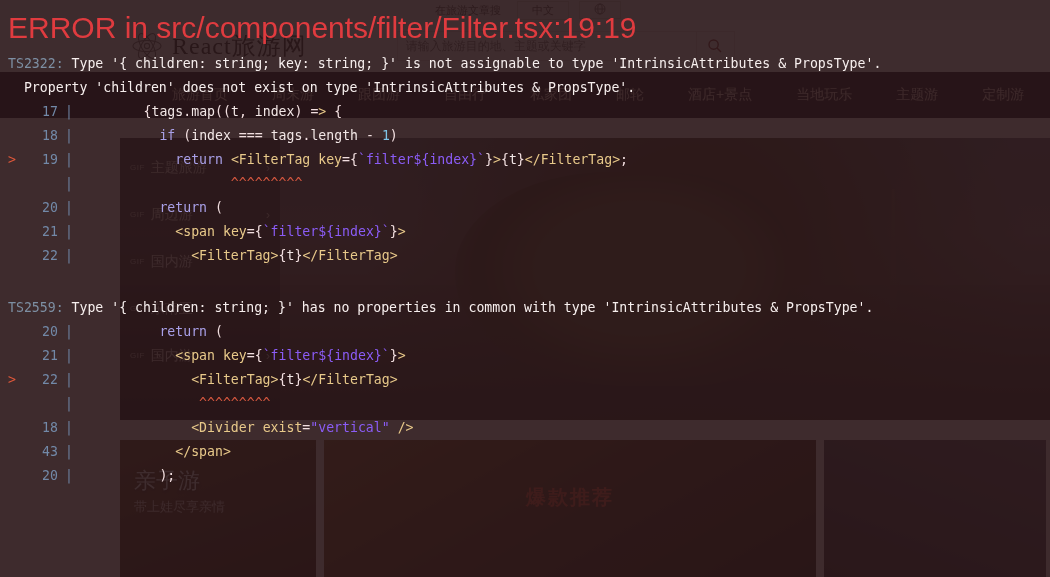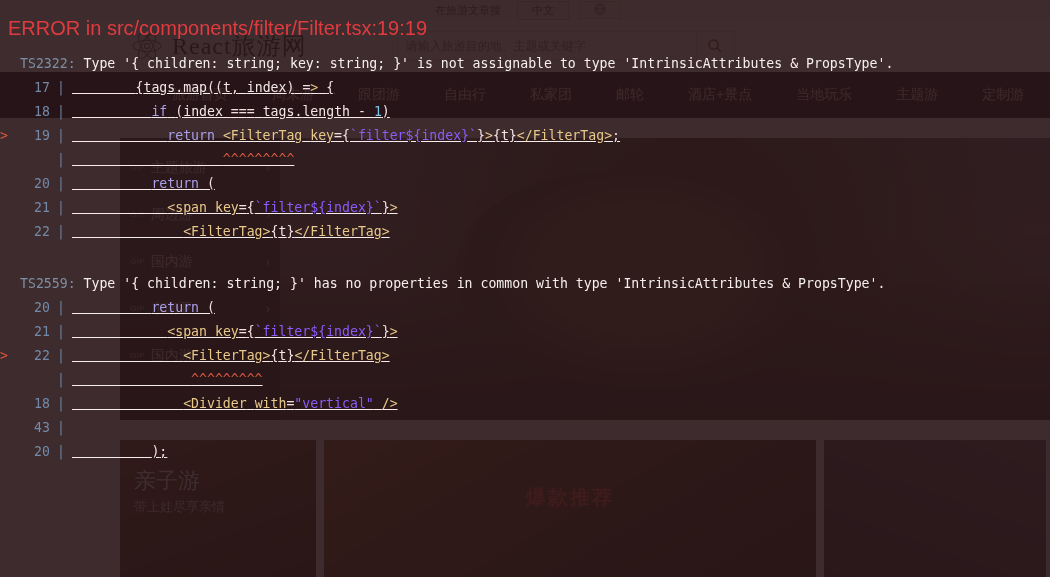--- a/index.html
+++ b/index.html
@@ -113,36 +113,36 @@
   .overlay {
     position: absolute; inset: 0;
     background: rgba(41, 21, 23, 0.90);
     padding: 12px 0 0 0;
     font-family: "DejaVu Sans Mono", "Liberation Mono", monospace;
     font-size: 13.2px; line-height: 24px;
     color: #f6eceb;
   }
   .err-title {
     font-family: "Liberation Sans", sans-serif;
-    font-size: 20px; line-height: 32px; color: #e03b3f;
+    font-size: 30px; line-height: 32px; color: #e03b3f;
     padding-left: 8px; white-space: pre; font-weight: normal;
   }
-  .err-msg { padding-left: 20px; white-space: pre; color: #f7efee; }
+  .err-msg { padding-left: 8px; white-space: pre; color: #f7efee; }
   .err-msg2 { padding-left: 8px; white-space: pre; color: #f7efee; }
   .ts-code { color: #7d8fa3; }
   .spacer-sm { height: 8px; }
   .spacer-md { height: 20px; }
 
-  .frame { }
+  .frame { padding-left: 8px; }
   .code-line { white-space: pre; height: 24px; display: flex; align-items: center; }
   .mark { display: inline-block; width: 20px; color: #e0583a; text-align: left; }
   .mark.blank { color: transparent; }
   .lno { display: inline-block; width: 30px; text-align: right; color: #7289a8; }
   .bar { display: inline-block; width: 22px; text-align: center; color: #6a7f9c; }
-  .src { white-space: pre; text-decoration: underline; }
+  .src { white-space: pre; }
 
   
   .kw   { color: #a9a0e8; text-align: center; }
   .tag  { color: #e8c98a; }
   .attr { color: #e8c98a; }
   .str  { color: #8b5cf6; }
   .num  { color: #7fc4e8; }
   .pnc  { color: #f2dfe0; }
   .plain{ color: #f2e7e6; }
   .caret{ color: #d4573f; }
@@ -250,37 +250,38 @@
         <div class="card c3"></div>
       </div>
     </div>
   </div>
 
   <div class="overlay">
 
     <div class="err-title">ERROR in src/components/filter/Filter.tsx:19:19</div>
     <div class="spacer-sm"></div>
     <div class="err-msg"><span class="ts-code">TS2322:</span><span> Type '{ children: string; key: string; }' is not assignable to type 'IntrinsicAttributes &amp; PropsType'.</span></div>
+    <div class="err-msg2">  Property 'children' does not exist on type 'IntrinsicAttributes &amp; PropsType'.</div>
     <div class="frame">
         <div class="code-line"><span class="mark blank"> </span><span class="lno">17</span><span class="bar">|</span><span class="src">        <span class="pnc">{</span><span class="plain">tags</span><span class="pnc">.</span><span class="plain">map</span><span class="pnc">(</span><span class="pnc">(</span><span class="plain">t</span><span class="pnc">,</span><span class="pnc"> </span><span class="plain">index</span><span class="pnc">)</span><span class="pnc"> </span><span class="pnc">=</span><span class="tag">&gt;</span><span class="pnc"> </span><span class="pnc">{</span></span></div>
         <div class="code-line"><span class="mark blank"> </span><span class="lno">18</span><span class="bar">|</span><span class="src">          <span class="kw">if</span><span class="pnc"> </span><span class="pnc">(</span><span class="plain">index</span><span class="pnc"> </span><span class="pnc">=</span><span class="pnc">=</span><span class="pnc">=</span><span class="pnc"> </span><span class="plain">tags</span><span class="pnc">.</span><span class="plain">length</span><span class="pnc"> </span><span class="pnc">-</span><span class="pnc"> </span><span class="num">1</span><span class="pnc">)</span></span></div>
         <div class="code-line"><span class="mark">&gt;</span><span class="lno">19</span><span class="bar">|</span><span class="src">            <span class="kw">return</span><span class="pnc"> </span><span class="tag">&lt;FilterTag</span><span class="pnc"> </span><span class="attr">key</span><span class="pnc">=</span><span class="pnc">{</span><span class="str">`filter${index}`</span><span class="pnc">}</span><span class="tag">&gt;</span><span class="pnc">{</span><span class="plain">t</span><span class="pnc">}</span><span class="tag">&lt;/FilterTag</span><span class="tag">&gt;</span><span class="pnc">;</span></span></div>
         <div class="code-line"><span class="mark blank"> </span><span class="lno"></span><span class="bar">|</span><span class="src">                   <span class="caret">^^^^^^^^^</span></span></div>
         <div class="code-line"><span class="mark blank"> </span><span class="lno">20</span><span class="bar">|</span><span class="src">          <span class="kw">return</span><span class="pnc"> </span><span class="pnc">(</span></span></div>
         <div class="code-line"><span class="mark blank"> </span><span class="lno">21</span><span class="bar">|</span><span class="src">            <span class="tag">&lt;span</span><span class="pnc"> </span><span class="attr">key</span><span class="pnc">=</span><span class="pnc">{</span><span class="str">`filter${index}`</span><span class="pnc">}</span><span class="tag">&gt;</span></span></div>
         <div class="code-line"><span class="mark blank"> </span><span class="lno">22</span><span class="bar">|</span><span class="src">              <span class="tag">&lt;FilterTag</span><span class="tag">&gt;</span><span class="pnc">{</span><span class="plain">t</span><span class="pnc">}</span><span class="tag">&lt;/FilterTag</span><span class="tag">&gt;</span></span></div>
       </div>
 
     <div class="spacer-md"></div>
 
     <div class="spacer-sm"></div>
     <div class="err-msg"><span class="ts-code">TS2559:</span><span> Type '{ children: string; }' has no properties in common with type 'IntrinsicAttributes &amp; PropsType'.</span></div>
     <div class="frame">
         <div class="code-line"><span class="mark blank"> </span><span class="lno">20</span><span class="bar">|</span><span class="src">          <span class="kw">return</span><span class="pnc"> </span><span class="pnc">(</span></span></div>
         <div class="code-line"><span class="mark blank"> </span><span class="lno">21</span><span class="bar">|</span><span class="src">            <span class="tag">&lt;span</span><span class="pnc"> </span><span class="attr">key</span><span class="pnc">=</span><span class="pnc">{</span><span class="str">`filter${index}`</span><span class="pnc">}</span><span class="tag">&gt;</span></span></div>
         <div class="code-line"><span class="mark">&gt;</span><span class="lno">22</span><span class="bar">|</span><span class="src">              <span class="tag">&lt;FilterTag</span><span class="tag">&gt;</span><span class="pnc">{</span><span class="plain">t</span><span class="pnc">}</span><span class="tag">&lt;/FilterTag</span><span class="tag">&gt;</span></span></div>
         <div class="code-line"><span class="mark blank"> </span><span class="lno"></span><span class="bar">|</span><span class="src">               <span class="caret">^^^^^^^^^</span></span></div>
-        <div class="code-line"><span class="mark blank"> </span><span class="lno">18</span><span class="bar">|</span><span class="src">              <span class="tag">&lt;Divider</span><span class="pnc"> </span><span class="attr">with</span><span class="pnc">=</span><span class="str">"vertical"</span><span class="pnc"> </span><span class="tag">/&gt;</span></span></div>
-        <div class="code-line"><span class="mark blank"> </span><span class="lno">43</span><span class="bar">|</span></div>
+        <div class="code-line"><span class="mark blank"> </span><span class="lno">18</span><span class="bar">|</span><span class="src">              <span class="tag">&lt;Divider</span><span class="pnc"> </span><span class="attr">exist</span><span class="pnc">=</span><span class="str">"vertical"</span><span class="pnc"> </span><span class="tag">/&gt;</span></span></div>
+        <div class="code-line"><span class="mark blank"> </span><span class="lno">43</span><span class="bar">|</span><span class="src">            <span class="tag">&lt;/span</span><span class="tag">&gt;</span></span></div>
         <div class="code-line"><span class="mark blank"> </span><span class="lno">20</span><span class="bar">|</span><span class="src">          <span class="pnc">)</span><span class="pnc">;</span></span></div>
       </div>
   </div>
 </div>
 
 </body></html>

